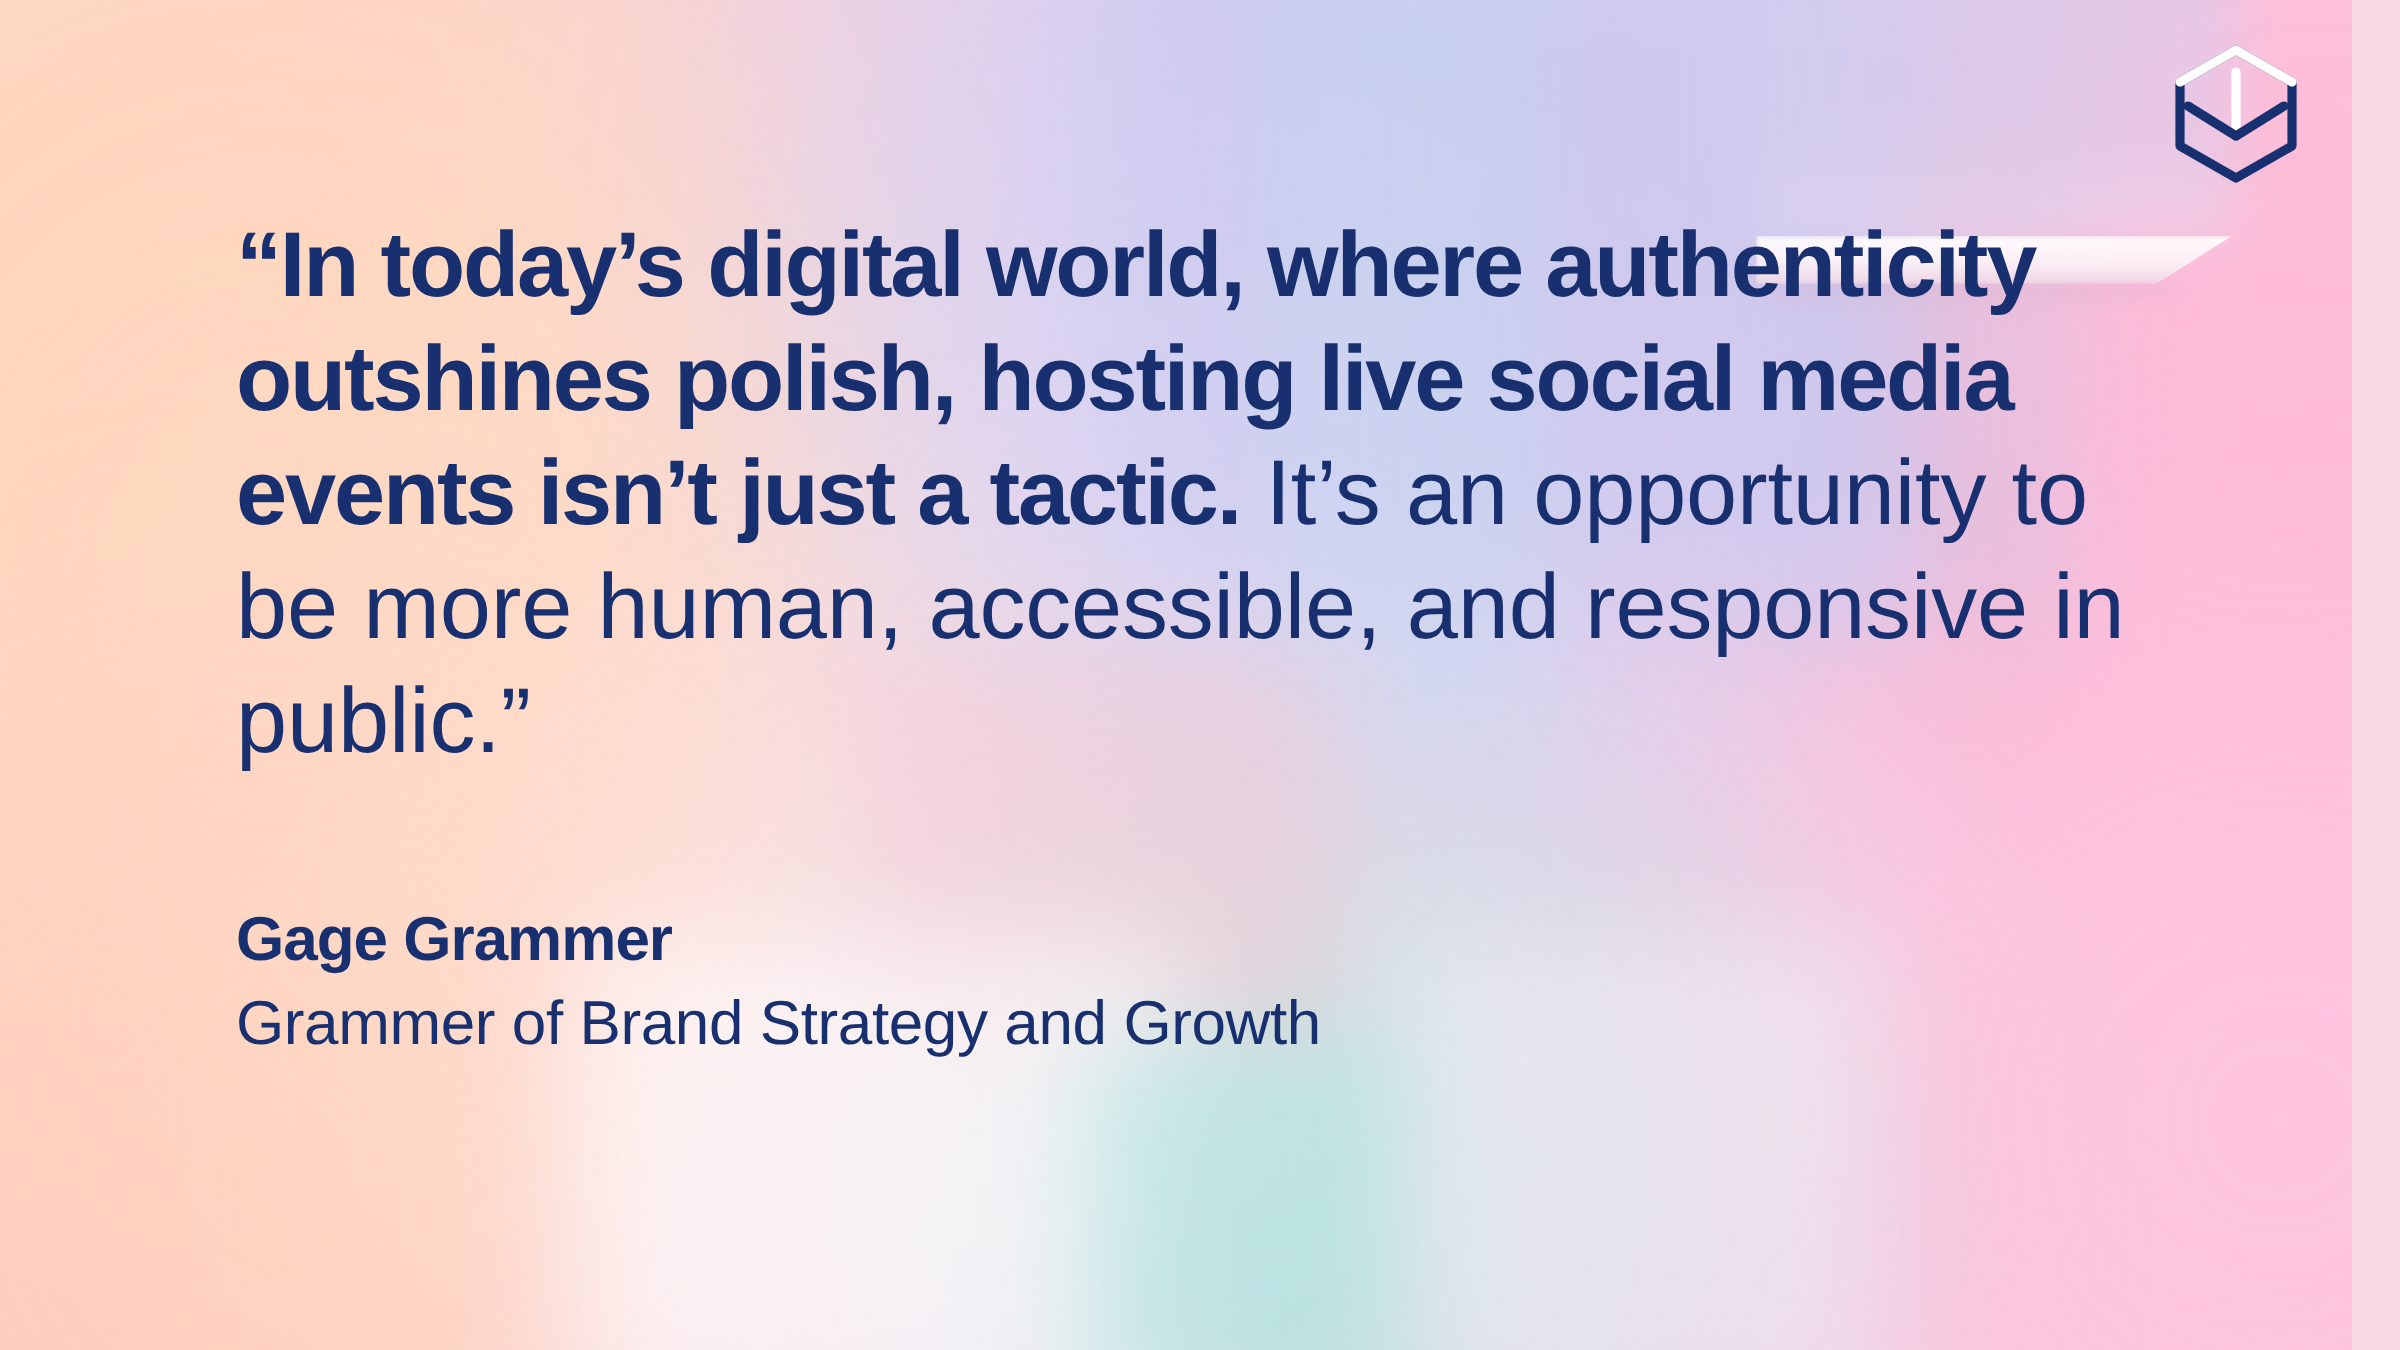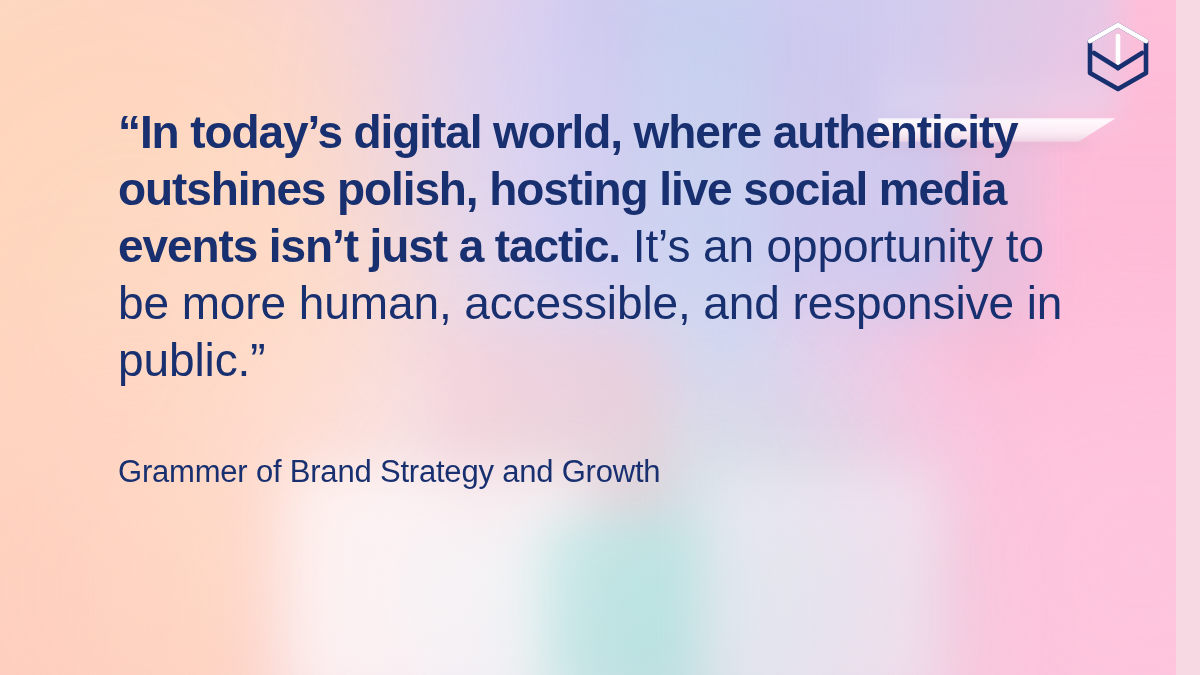--- a/index.html
+++ b/index.html
@@ -188,17 +188,18 @@
 
     <path d="M32 14 L32 46" fill="none" stroke="#ffffff" stroke-width="4.6" stroke-linecap="round"></path>
     <path d="M32 46 L8 31" fill="none" stroke="#18306f" stroke-width="4.6" stroke-linecap="round"></path>
     <path d="M32 46 L56 31" fill="none" stroke="#18306f" stroke-width="4.6" stroke-linecap="round"></path>
   </svg>
 
   <div class="content">
     <blockquote class="quote"><span class="lead">“</span><span class="lead">In today’s digital world, where authenticity outshines polish, hosting live social media events isn’t just a tactic.</span><span class="rest"> It’s an opportunity to be more human, accessible, and responsive in public.</span><span class="rest">”</span></blockquote>
 
     <div class="attribution">
+      <div class="attr-name">Gage Grammer</div>
       <div class="attr-role">Grammer of Brand Strategy and Growth</div>
     </div>
   </div>
 
 </div>
 
 </body></html>

